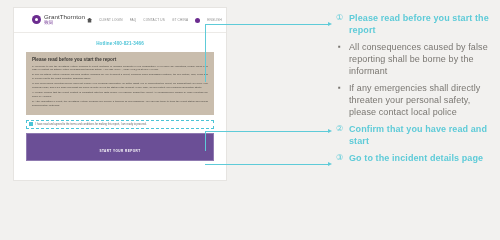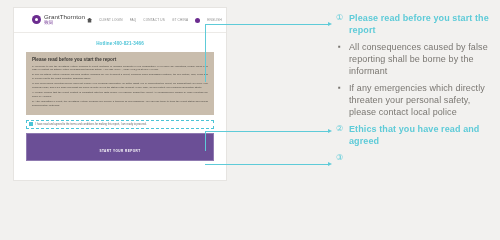--- a/index.html
+++ b/index.html
@@ -187,26 +187,27 @@
       <div class="note-text">Please read before you start the report</div>
     </div>
 
     <div class="note gray">
       <div class="note-bullet">▪</div>
       <div class="note-text">All consequences caused by false reporting shall be borne by the informant</div>
     </div>
 
     <div class="note gray">
       <div class="note-bullet">▪</div>
-      <div class="note-text">If any emergencies which directly threaten your personal safety, please contact local police</div>
+      <div class="note-text">If any emergencies shall directly threaten your personal safety, please contact local police</div>
     </div>
 
     <div class="note cyan">
       <div class="note-num">②</div>
-      <div class="note-text">Ethics that you have read and agreed</div>
+      <div class="note-text">Confirm that you have read and start</div>
     </div>
 
     <div class="note cyan">
       <div class="note-num">③</div>
+      <div class="note-text">Go to the incident details page</div>
     </div>
   </div>
 
 </div>
 
 </body></html>

